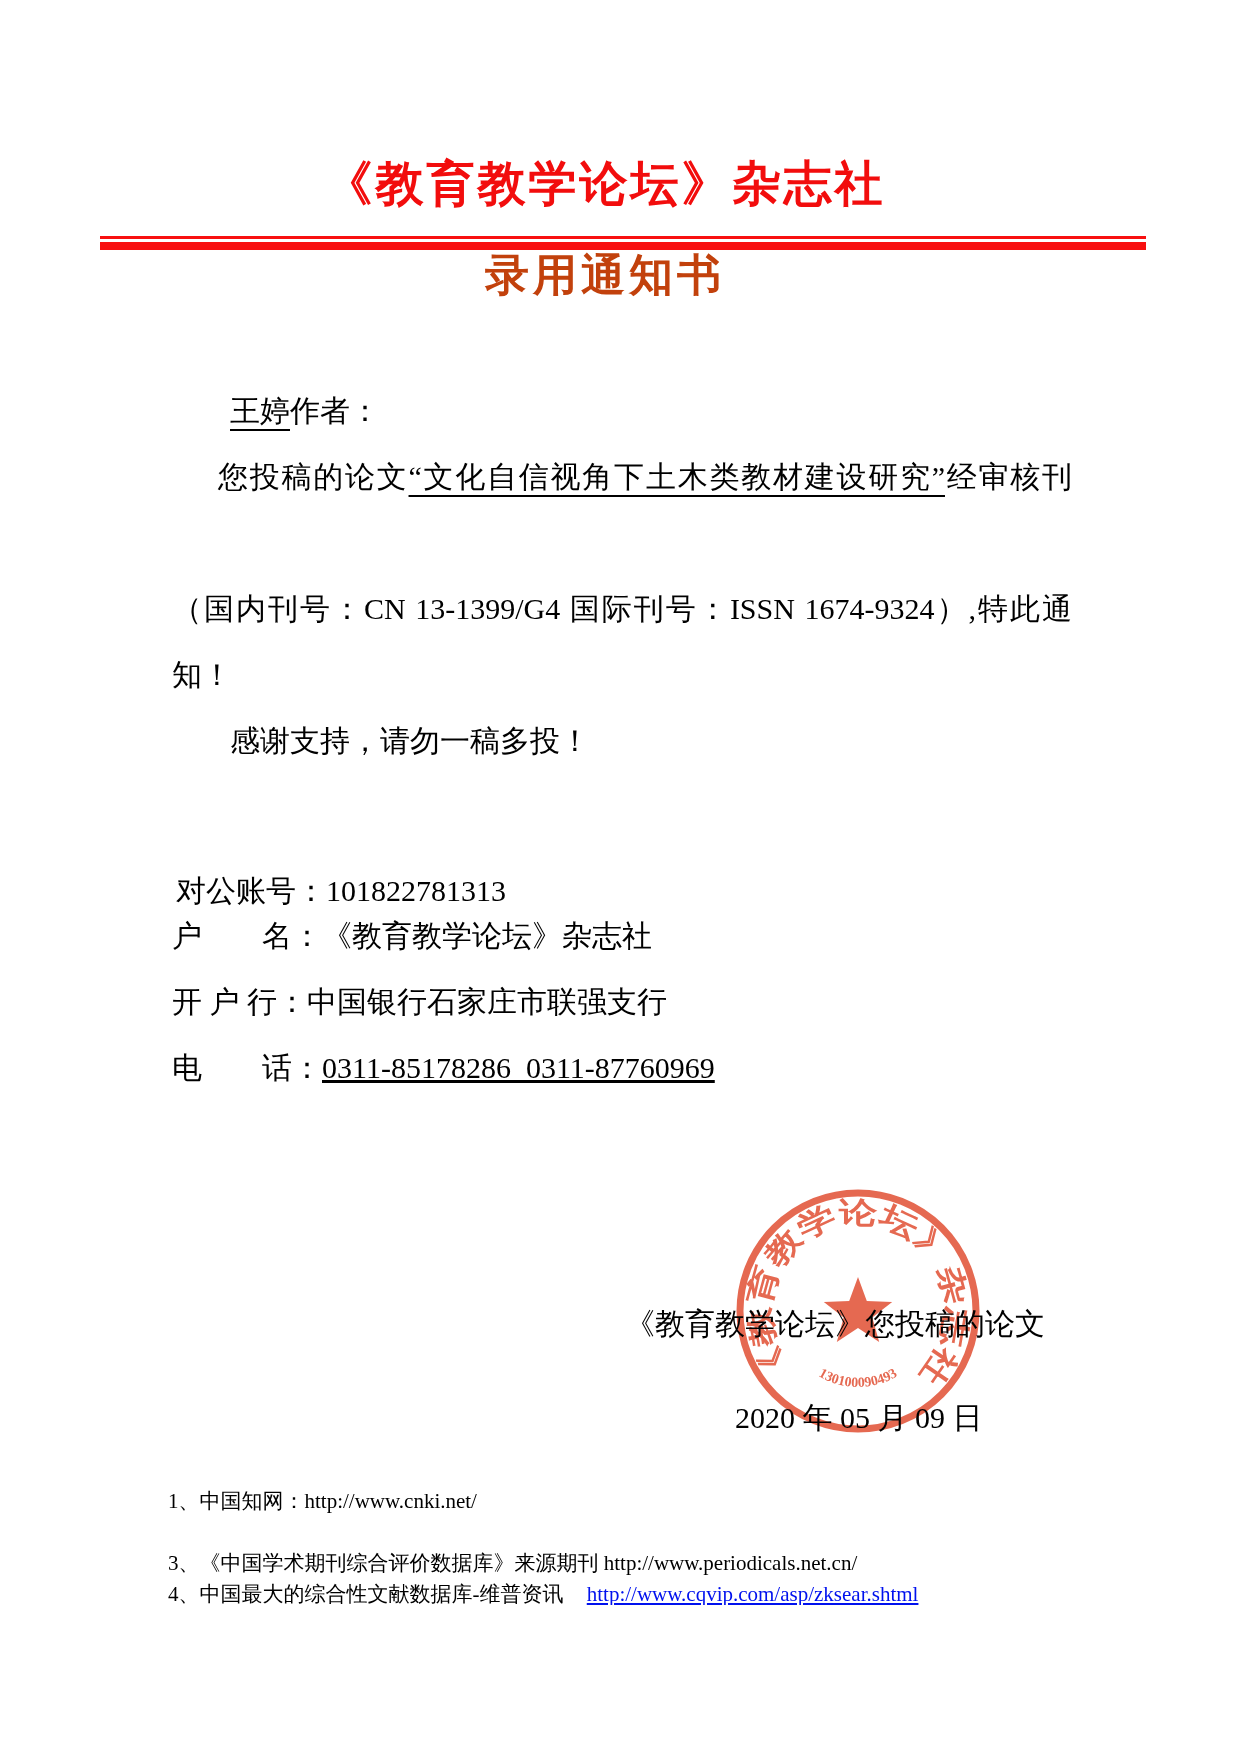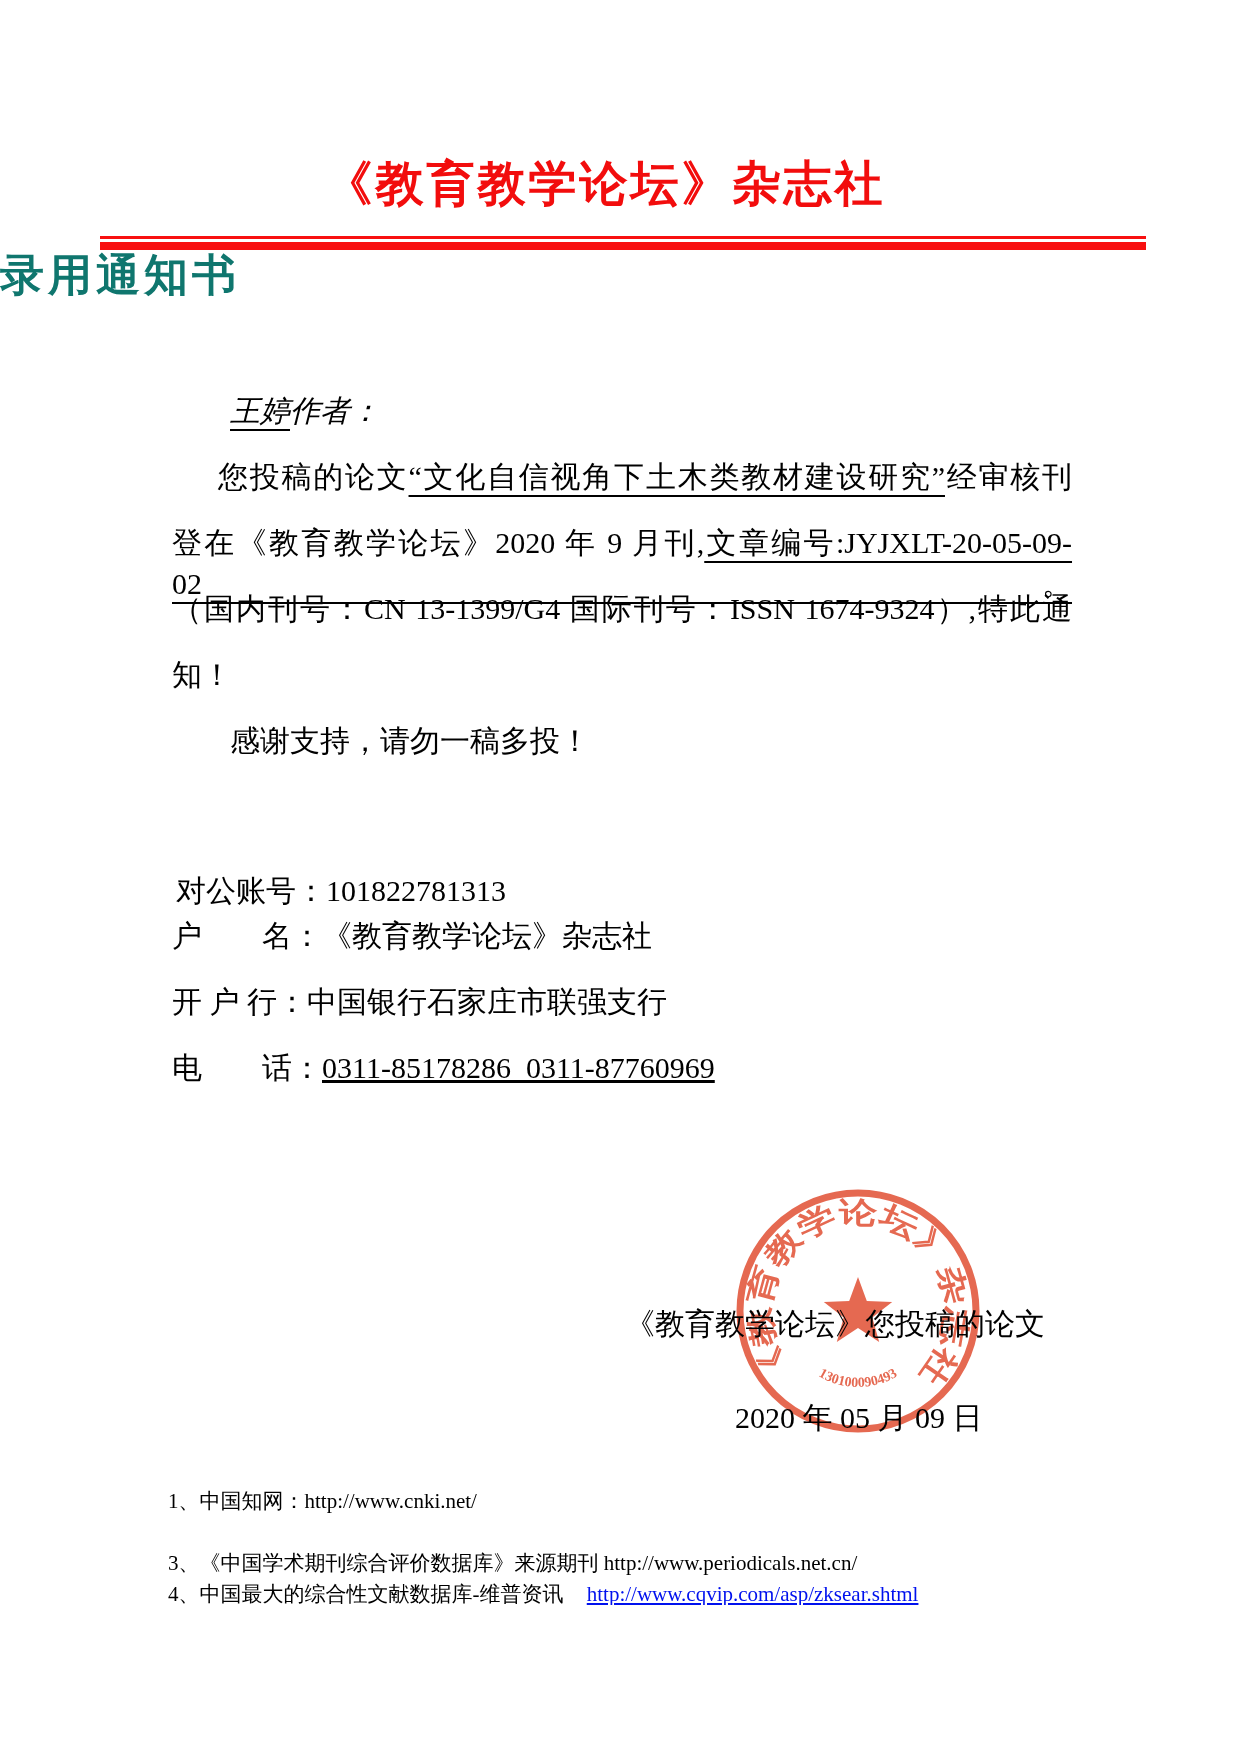--- a/index.html
+++ b/index.html
@@ -9,22 +9,22 @@
   }
   .abs{position:absolute;}
   .org-title{
     left:0;top:158px;width:1210px;text-align:center;
     font-size:48px;font-weight:700;color:#f20d0d;letter-spacing:3px;line-height:1.1;
   }
   .rule{left:100px;width:1046px;background:#f81010;}
   .rule-thin{top:236px;height:3px;}
   .rule-thick{top:242px;height:8px;}
   .doc-title{
-    left:0;top:252px;width:1210px;text-align:left;
-    font-size:44px;font-weight:700;color:#0f766e;letter-spacing:4px;line-height:1.1;
+    left:0;top:252px;width:1210px;text-align:center;
+    font-size:44px;font-weight:700;color:#c2410c;letter-spacing:4px;line-height:1.1;
   }
   .bl{font-size:30px;line-height:1.35;}
   .just{width:900px;text-align:justify;text-align-last:justify;}
   .u{text-decoration:underline;text-underline-offset:8px;text-decoration-thickness:1.5px;}
   .acct-label{display:inline-block;white-space:pre;}
   .acct-value{white-space:pre;}
   .sig{font-size:30px;}
   .stamp-svg{left:733px;top:1186px;width:250px;height:250px;mix-blend-mode:multiply;opacity:.9;pointer-events:none;}
   .footer-line{font-size:21px;line-height:1.2;white-space:pre;}
   .footer-link{color:#0011ee;text-decoration:underline;cursor:pointer;margin-left:18px;}
@@ -33,25 +33,24 @@
 </head>
 <body>
 
 <div class="page">
 
   <div class="abs org-title">《教育教学论坛》杂志社</div>
   <div class="abs rule rule-thin"></div>
   <div class="abs rule rule-thick"></div>
   <div class="abs doc-title">录用通知书</div>
 
-  <div class="abs bl" style="left:230px;top:391px;font-style:italic;"><span class="u">王婷</span><span>作者：</span></div>
+  <div class="abs bl" style="left:230px;top:391px;"><span class="u">王婷</span><span>作者：</span></div>
 
   <div class="abs bl just" style="left:172px;top:457px;text-indent:46px;"><span>您投稿的论文</span><span class="u">“文化自信视角下土木类教材建设研究”</span><span>经审核刊</span></div>
 
-  <div class="abs bl just" style="left:172px;top:523px;"><span>登在《教育教学论坛》2020 年 9 月刊,</span><span class="u">文章编号:JYJXLT-20-05-09-02。</span></div>
 
   <div class="abs bl just" style="left:172px;top:589px;">（国内刊号：CN 13-1399/G4 国际刊号：ISSN 1674-9324）,特此通</div>
 
   <div class="abs bl" style="left:172px;top:655px;">知！</div>
 
   <div class="abs bl" style="left:230px;top:721px;">感谢支持，请勿一稿多投！</div>
 
   <div class="abs bl" style="left:176px;top:850px;margin-top:21px;"><span class="acct-label">对公账号：</span><span class="acct-value">101822781313</span></div>
 
   <div class="abs bl" style="left:172px;top:916px;"><span class="acct-label">户　　名：</span><span class="acct-value">《教育教学论坛》杂志社</span></div>

